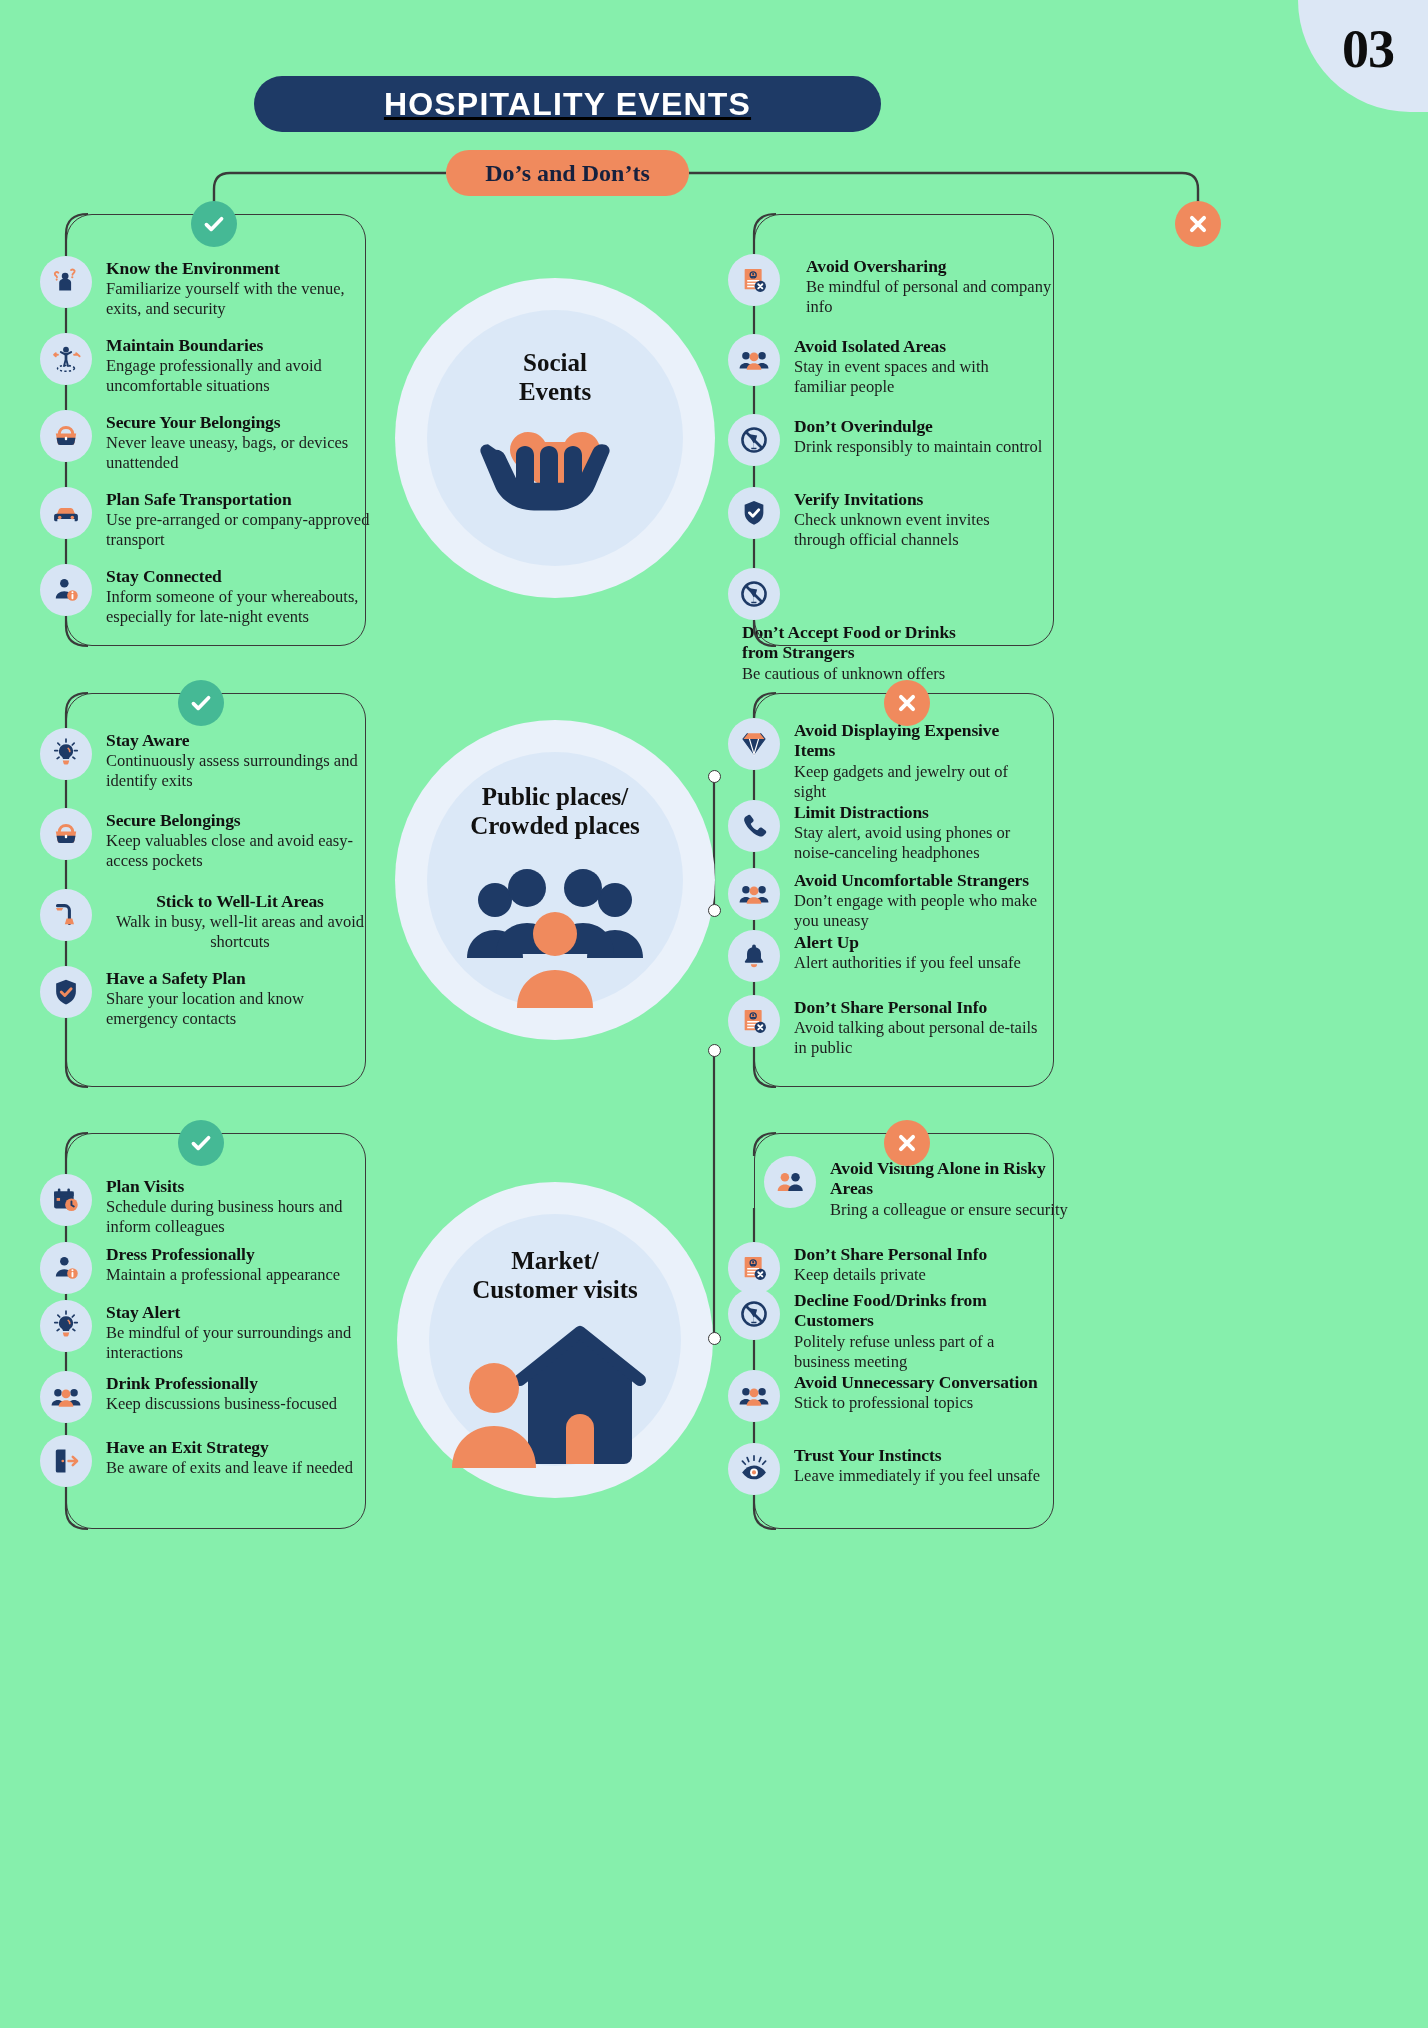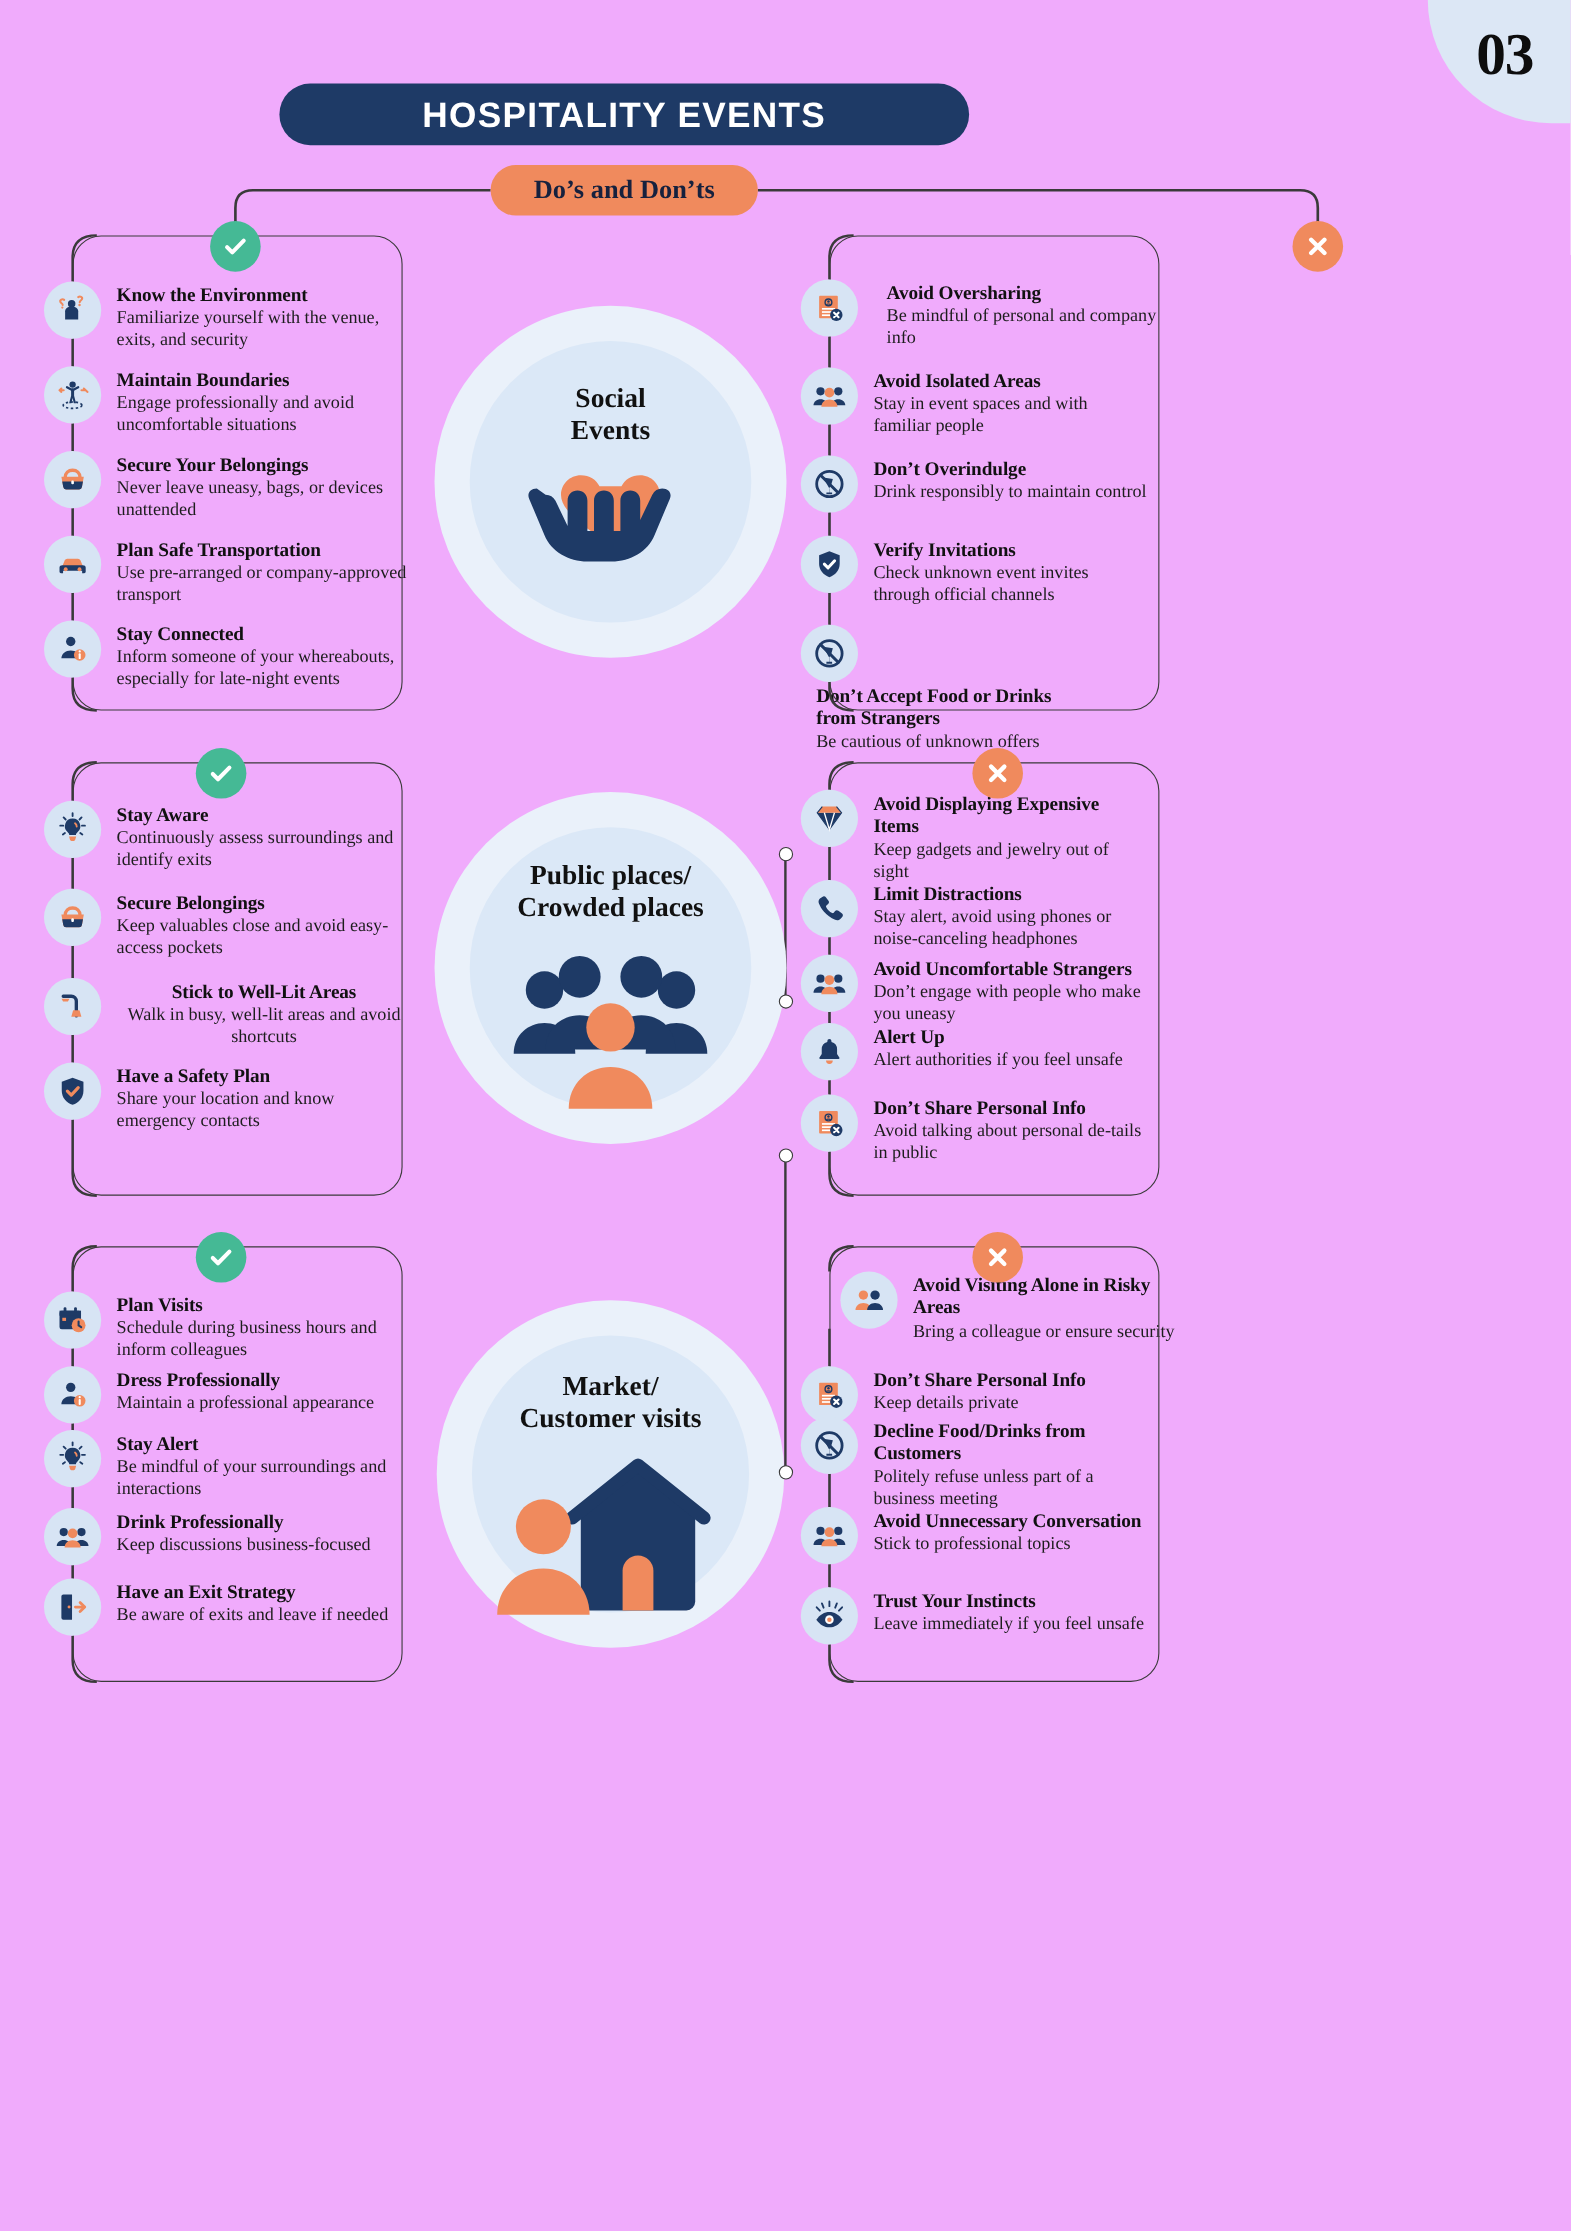--- a/index.html
+++ b/index.html
@@ -5,21 +5,21 @@
   * { box-sizing: border-box; margin: 0; padding: 0; }
   html, body {
     width: 1428px; height: 2028px;
     background: #ffffff;
     font-family: "Liberation Sans", sans-serif;
     overflow: hidden;
   }
   #page {
     position: relative;
     width: 1428px; height: 2028px;
-    background: #f0abfc;
+    background: #86efac;
   }
 
   
   .page-badge {
     position: absolute;
     top: 0; right: 0;
     width: 130px; height: 112px;
     background: #dce7f5;
     border-bottom-left-radius: 130px;
     border-bottom-right-radius: 0;
@@ -40,20 +40,21 @@
   
   .title-pill {
     position: absolute;
     left: 254px; top: 76px;
     width: 627px; height: 56px;
     background: #1e3a66;
     border-radius: 28px;
     display: flex;
     align-items: center;
     justify-content: center;
+    text-decoration: underline;
   }
   .title-pill span {
     color: #ffffff;
     font-size: 32px;
     font-weight: 700;
     letter-spacing: 1.2px;
     font-family: "Liberation Sans", sans-serif;
   }
 
   

